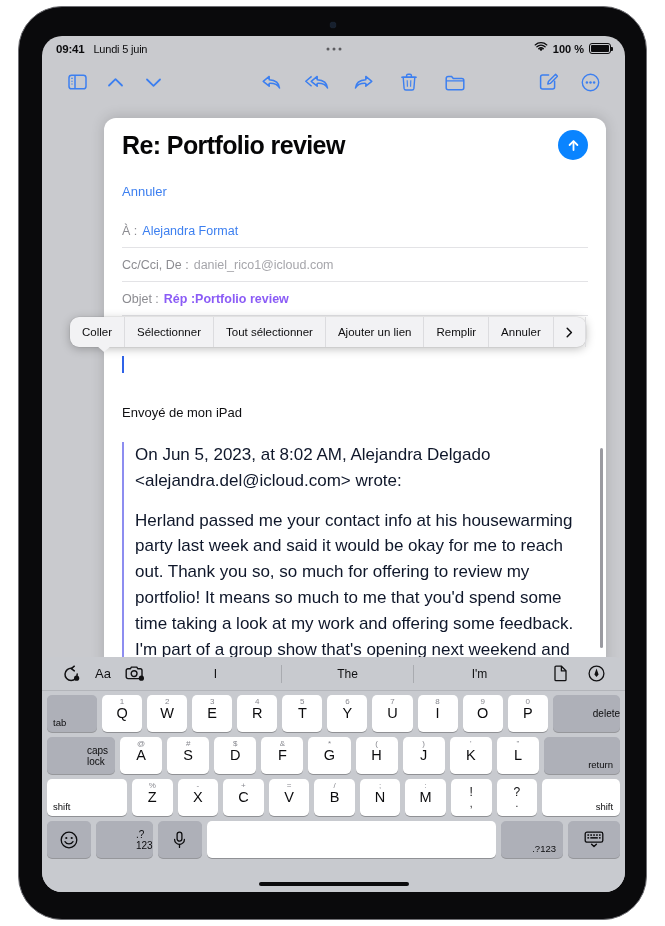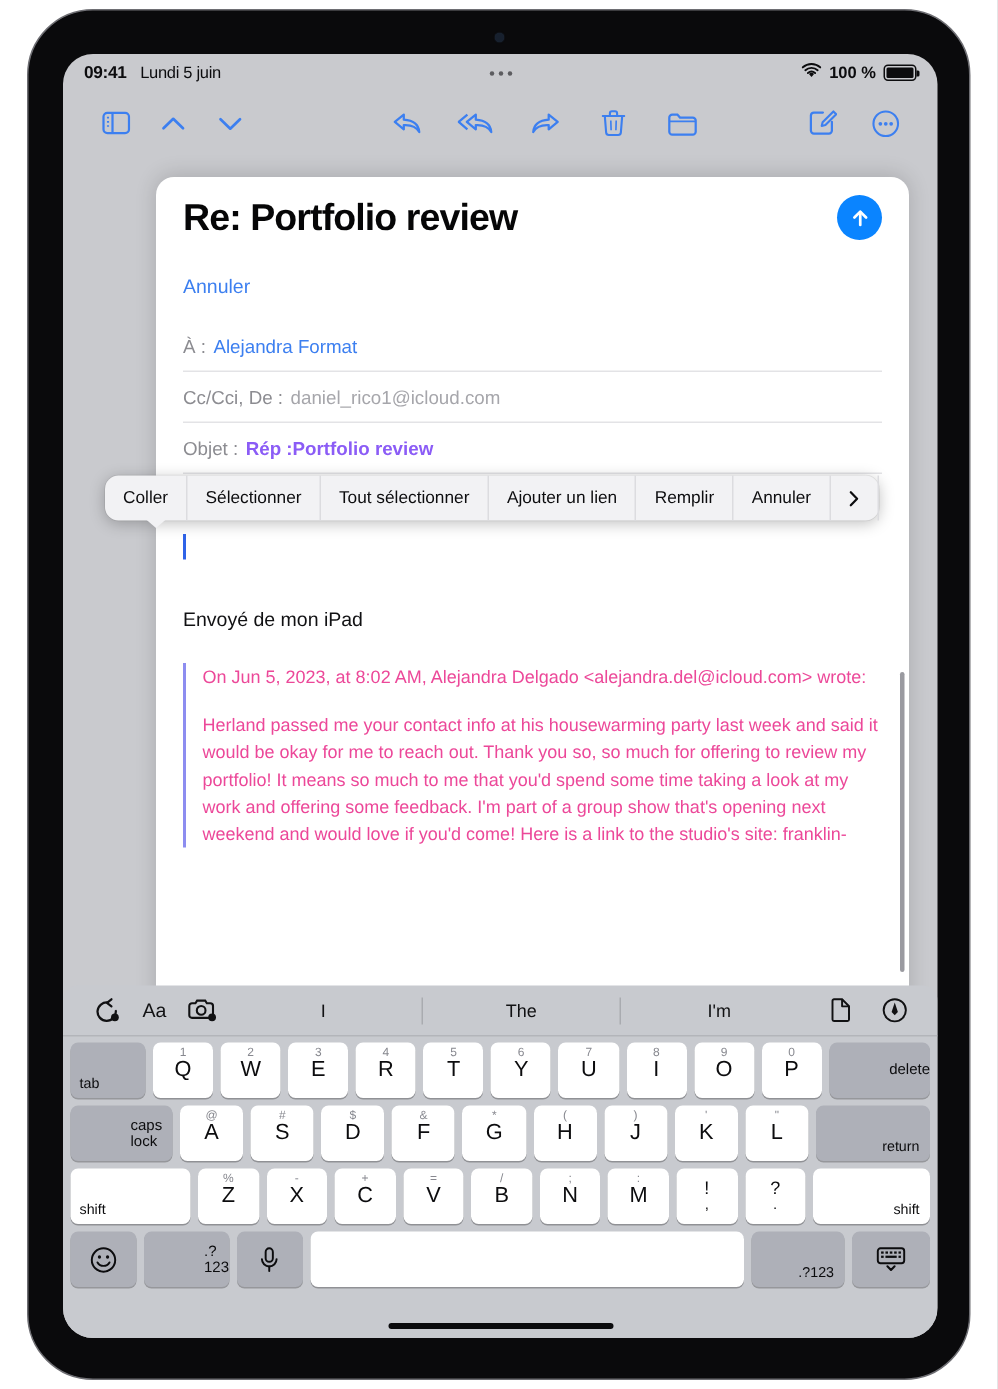--- a/index.html
+++ b/index.html
@@ -124,21 +124,21 @@
     position: absolute; left: 0px; top: 40px;
     width: 2px; height: 17px; background: #2f63e8;
   }
 
   #quote-block {
     margin-top: 22px;
     border-left: 2px solid #8d8df0;
     padding-left: 11px;
   }
   #quote-block p {
-    color: #ec4899; font-size: 12px; line-height: 1.52;
+    color: #0f172a; font-size: 17px; line-height: 1.52;
     margin-bottom: 14px;
   }
   #quote-block p:last-child { margin-bottom: 0; }
 
   #sheet-scrollbar {
     position: absolute; right: 3px; top: 330px;
     width: 3px; height: 200px; border-radius: 2px;
     background: #9a9aa0;
   }
 

